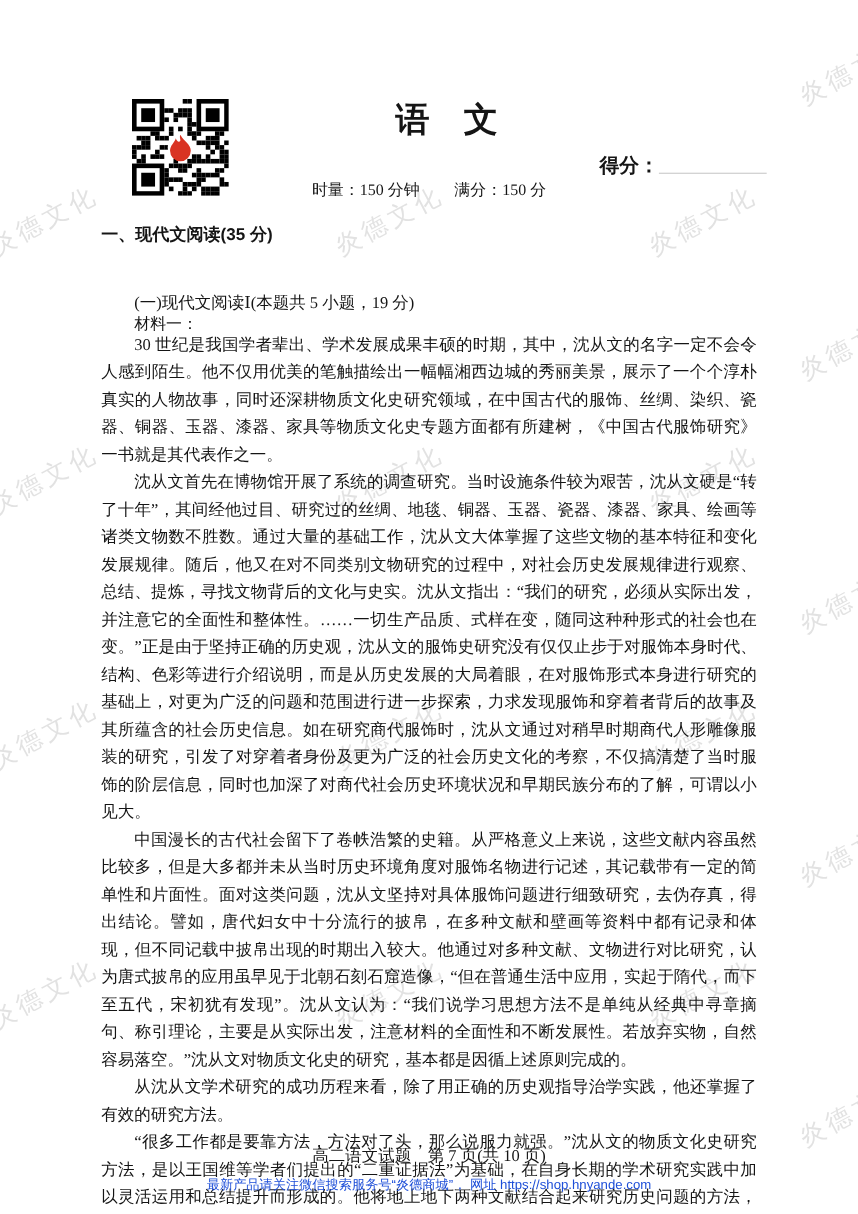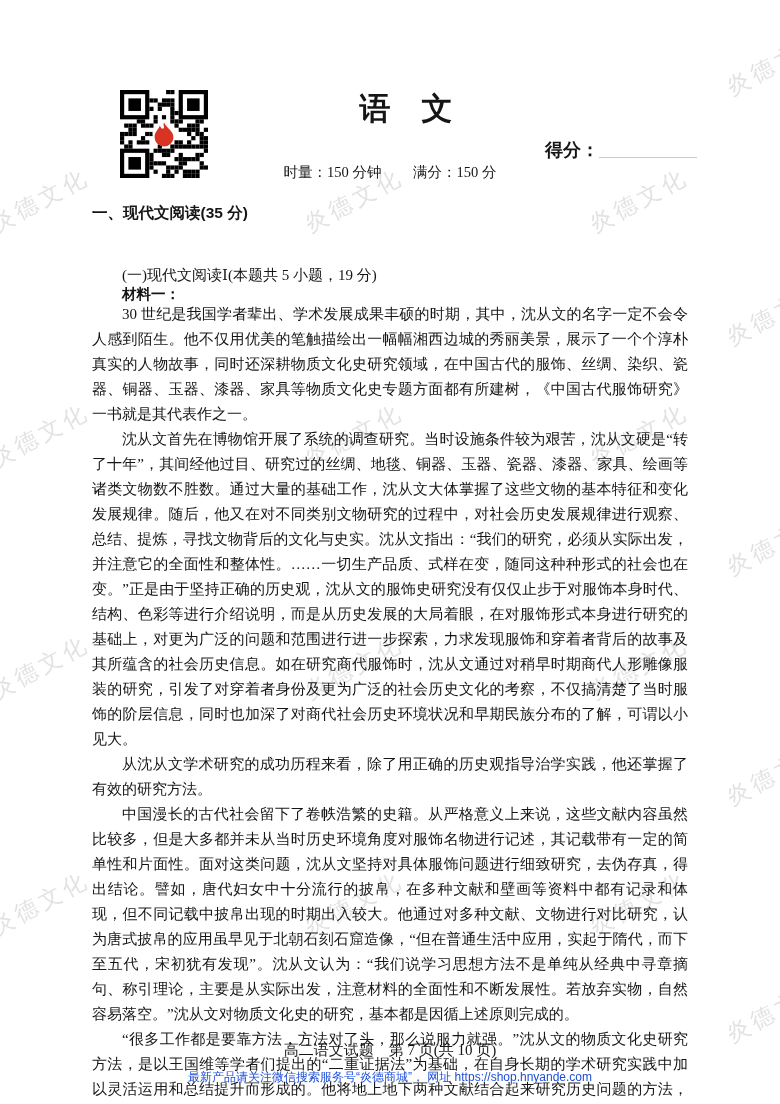--- a/index.html
+++ b/index.html
@@ -30,21 +30,21 @@
   }
   .score-line{position:absolute;left:545px;top:138px;font-size:18px;font-weight:bold;
     font-family:"Liberation Sans","DejaVu Sans",sans-serif;}
   .score-underline{display:inline-block;width:98px;height:1px;border-bottom:1.5px solid #c9c9c9;vertical-align:-2px;}
   .meta{position:absolute;top:163px;left:0;width:100%;text-align:center;font-size:14.5px;}
   .meta span{margin:16px 14px;}
   .sec-heading{position:absolute;left:92px;top:203px;font-size:15.5px;font-weight:bold;
     font-family:"Liberation Sans","DejaVu Sans",sans-serif;}
   .subsec-heading{position:absolute;left:122px;top:231px;font-size:15px;margin-top:35px;}
   .instruction{position:absolute;left:122px;top:258px;font-size:15px;}
-  .material-label{position:absolute;left:122px;top:285px;font-size:14.5px;font-weight:bold;
+  .material-label{position:absolute;left:122px;top:285px;font-size:14.5px;font-weight:normal;
     font-family:"Liberation Sans","DejaVu Sans",sans-serif;}
   .content{
     position:absolute;left:92px;top:302px;width:596px;
     font-size:15px;line-height:25px;text-align:justify;
   }
   .content p{margin:0;text-indent:2em;}
   .page-footer{position:absolute;top:1041px;left:0;width:100%;text-align:center;font-size:15px;}
   .promo{
     position:absolute;top:1069px;left:0;width:100%;text-align:center;
     font-size:12px;color:#1d4ed8;
@@ -234,22 +234,22 @@
       <span>满分：150 分</span>
     </div>
 
     <div class="sec-heading">一、现代文阅读(35 分)</div>
     <div class="subsec-heading">(一)现代文阅读Ⅰ(本题共 5 小题，19 分)</div>
     <div class="material-label">材料一：</div>
 
     <div class="content">
       <p>30 世纪是我国学者辈出、学术发展成果丰硕的时期，其中，沈从文的名字一定不会令人感到陌生。他不仅用优美的笔触描绘出一幅幅湘西边城的秀丽美景，展示了一个个淳朴真实的人物故事，同时还深耕物质文化史研究领域，在中国古代的服饰、丝绸、染织、瓷器、铜器、玉器、漆器、家具等物质文化史专题方面都有所建树，《中国古代服饰研究》一书就是其代表作之一。</p>
       <p>沈从文首先在博物馆开展了系统的调查研究。当时设施条件较为艰苦，沈从文硬是“转了十年”，其间经他过目、研究过的丝绸、地毯、铜器、玉器、瓷器、漆器、家具、绘画等诸类文物数不胜数。通过大量的基础工作，沈从文大体掌握了这些文物的基本特征和变化发展规律。随后，他又在对不同类别文物研究的过程中，对社会历史发展规律进行观察、总结、提炼，寻找文物背后的文化与史实。沈从文指出：“我们的研究，必须从实际出发，并注意它的全面性和整体性。……一切生产品质、式样在变，随同这种种形式的社会也在变。”正是由于坚持正确的历史观，沈从文的服饰史研究没有仅仅止步于对服饰本身时代、结构、色彩等进行介绍说明，而是从历史发展的大局着眼，在对服饰形式本身进行研究的基础上，对更为广泛的问题和范围进行进一步探索，力求发现服饰和穿着者背后的故事及其所蕴含的社会历史信息。如在研究商代服饰时，沈从文通过对稍早时期商代人形雕像服装的研究，引发了对穿着者身份及更为广泛的社会历史文化的考察，不仅搞清楚了当时服饰的阶层信息，同时也加深了对商代社会历史环境状况和早期民族分布的了解，可谓以小见大。</p>
+      <p>中国漫长的古代社会留下了卷帙浩繁的史籍。从严格意义上来说，这些文献内容虽然比较多，但是大多都并未从当时历史环境角度对服饰名物进行记述，其记载带有一定的简单性和片面性。面对这类问题，沈从文坚持对具体服饰问题进行细致研究，去伪存真，得出结论。譬如，唐代妇女中十分流行的披帛，在多种文献和壁画等资料中都有记录和体现，但不同记载中披帛出现的时期出入较大。他通过对多种文献、文物进行对比研究，认为唐式披帛的应用虽早见于北朝石刻石窟造像，“但在普通生活中应用，实起于隋代，而下至五代，宋初犹有发现”。沈从文认为：“我们说学习思想方法不是单纯从经典中寻章摘句、称引理论，主要是从实际出发，注意材料的全面性和不断发展性。若放弃实物，自然容易落空。”沈从文对物质文化史的研究，基本都是因循上述原则完成的。</p>
       <p>从沈从文学术研究的成功历程来看，除了用正确的历史观指导治学实践，他还掌握了有效的研究方法。</p>
-      <p>中国漫长的古代社会留下了卷帙浩繁的史籍。从严格意义上来说，这些文献内容虽然比较多，但是大多都并未从当时历史环境角度对服饰名物进行记述，其记载带有一定的简单性和片面性。面对这类问题，沈从文坚持对具体服饰问题进行细致研究，去伪存真，得出结论。譬如，唐代妇女中十分流行的披帛，在多种文献和壁画等资料中都有记录和体现，但不同记载中披帛出现的时期出入较大。他通过对多种文献、文物进行对比研究，认为唐式披帛的应用虽早见于北朝石刻石窟造像，“但在普通生活中应用，实起于隋代，而下至五代，宋初犹有发现”。沈从文认为：“我们说学习思想方法不是单纯从经典中寻章摘句、称引理论，主要是从实际出发，注意材料的全面性和不断发展性。若放弃实物，自然容易落空。”沈从文对物质文化史的研究，基本都是因循上述原则完成的。</p>
       <p>“很多工作都是要靠方法，方法对了头，那么说服力就强。”沈从文的物质文化史研究方法，是以王国维等学者们提出的“二重证据法”为基础，在自身长期的学术研究实践中加以灵活运用和总结提升而形成的。他将地上地下两种文献结合起来研究历史问题的方法，拓展为用传统文献结合文物研究历史问题的方法。他认为，在研究过程中，“单从文献看问题，有时看不出，一用实物结合文献来作分析解释，情形就明白了”，“‘以书注书’方法是说不清楚的，若从实物出发，倒比较省事。”沈</p>
     </div>
 
     <div class="page-footer">高二语文试题　第 7 页(共 10 页)</div>
     <div class="promo">最新产品请关注微信搜索服务号“炎德商城”， 网址 https://shop.hnyande.com</div>
   </div>
 
 </div>
 
 </body></html>

